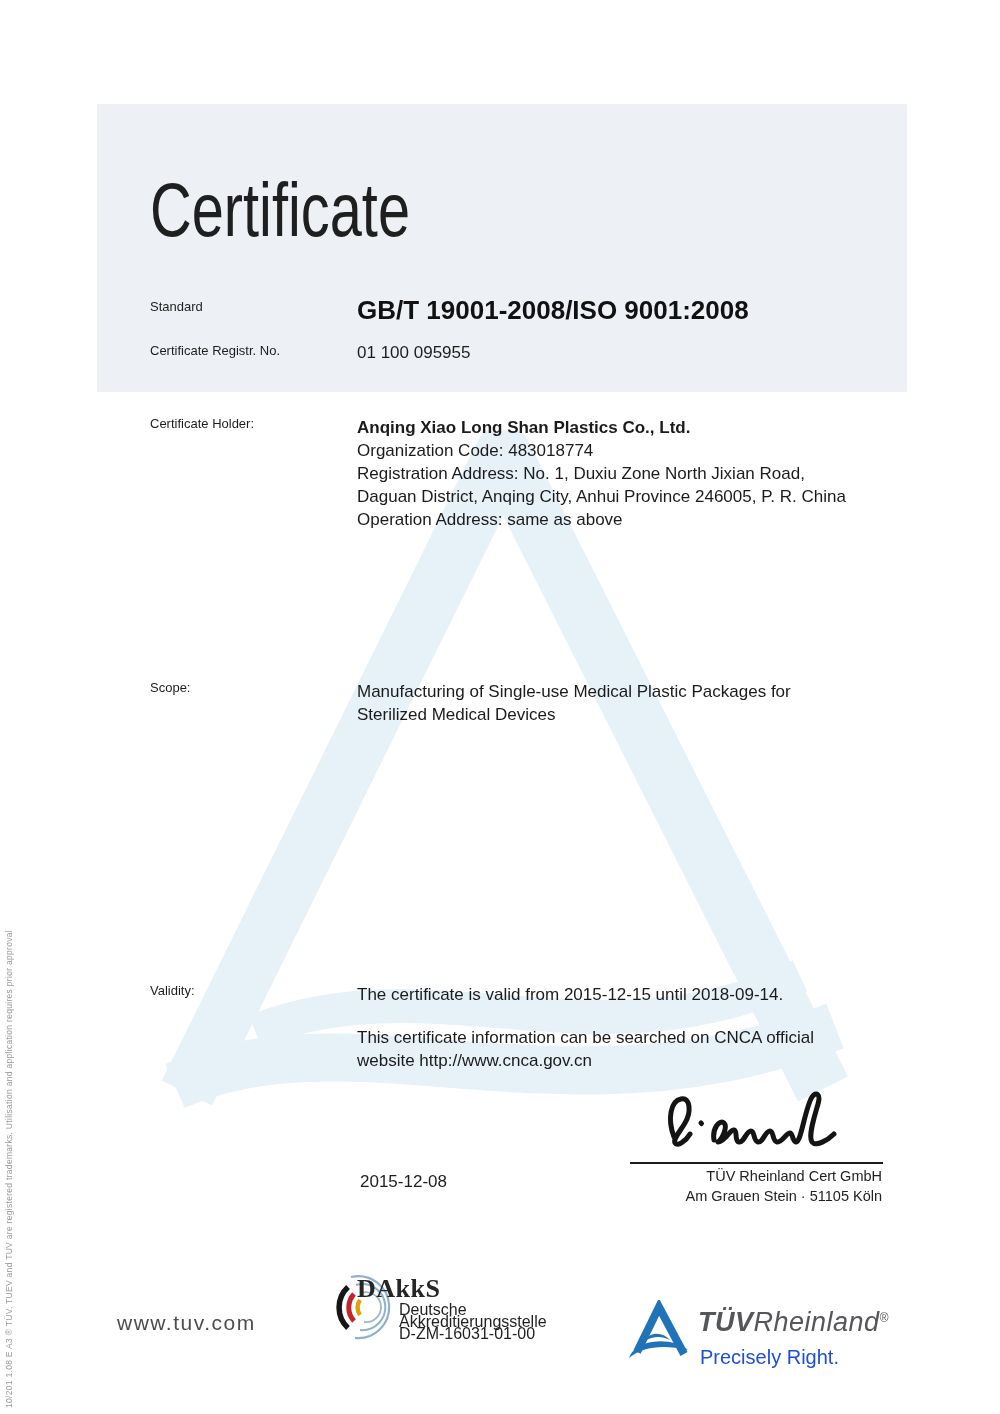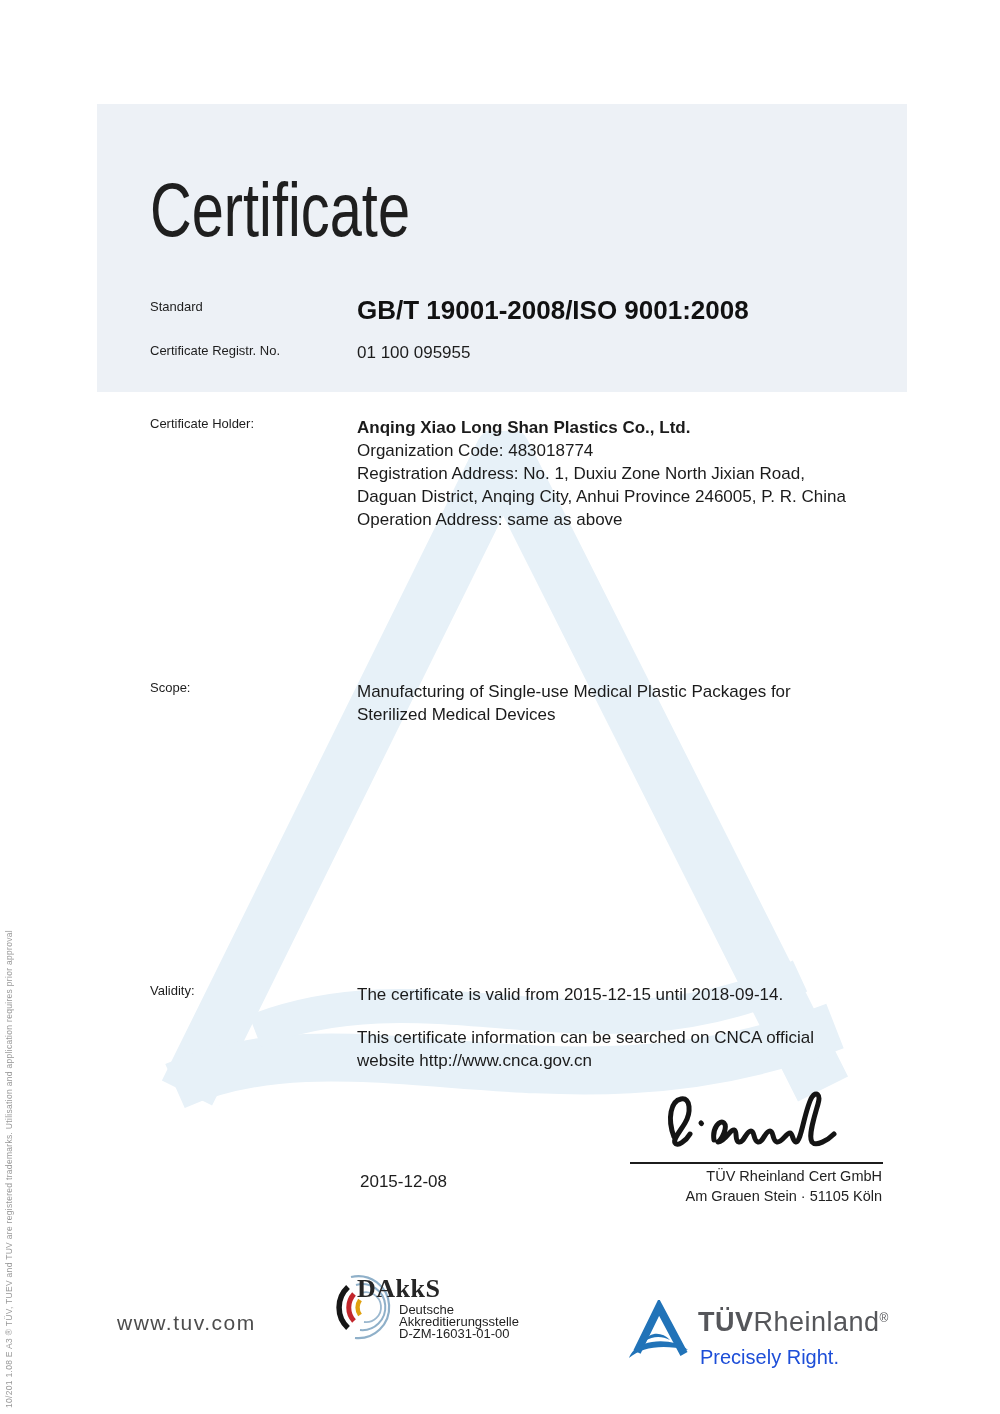--- a/index.html
+++ b/index.html
@@ -25,22 +25,22 @@
   .line23 { font-size:17px; line-height:23px; }
   .bold { font-weight:bold; }
 
   
   .sig-rule { left:630px; top:1146px; width:253px; height:2px; background:#1c1c1c; }
   .issuer { left:610px; top:1151px; width:272px; text-align:right; font-size:14.5px; line-height:19.5px; color:#222; }
 
   
   .website { left:117px; top:1295px; font-size:21px; color:#4d4d4d; letter-spacing:1.5px; }
   .dakks-name { font-family:"Liberation Serif", serif; font-weight:bold; font-size:26px; color:#262626; letter-spacing:0.5px; }
-  .dakks-detail { font-size:13px; line-height:12px; color:#1f1f1f; }
-  .tuv-word { font-size:27px; color:#55565a; letter-spacing:0.5px; white-space:nowrap; }
+  .dakks-detail { font-size:16px; line-height:12px; color:#1f1f1f; }
+  .tuv-word { font-size:27px; color:#55565a; letter-spacing:0.5px; white-space:nowrap;font-style:italic; }
   .tuv-word .b { font-weight:bold; }
   .tuv-reg { font-size:12px; vertical-align:9px; color:#55565a; }
   .tuv-tagline { font-size:20px; color:#1d4ed8; }
 
   
   .side-note {
     left:4px; top:1392px; width:450px; height:12px;
     transform:rotate(-90deg); transform-origin:0 0;
     font-size:8.5px; color:#989898; letter-spacing:0.3px; white-space:nowrap;
   }

